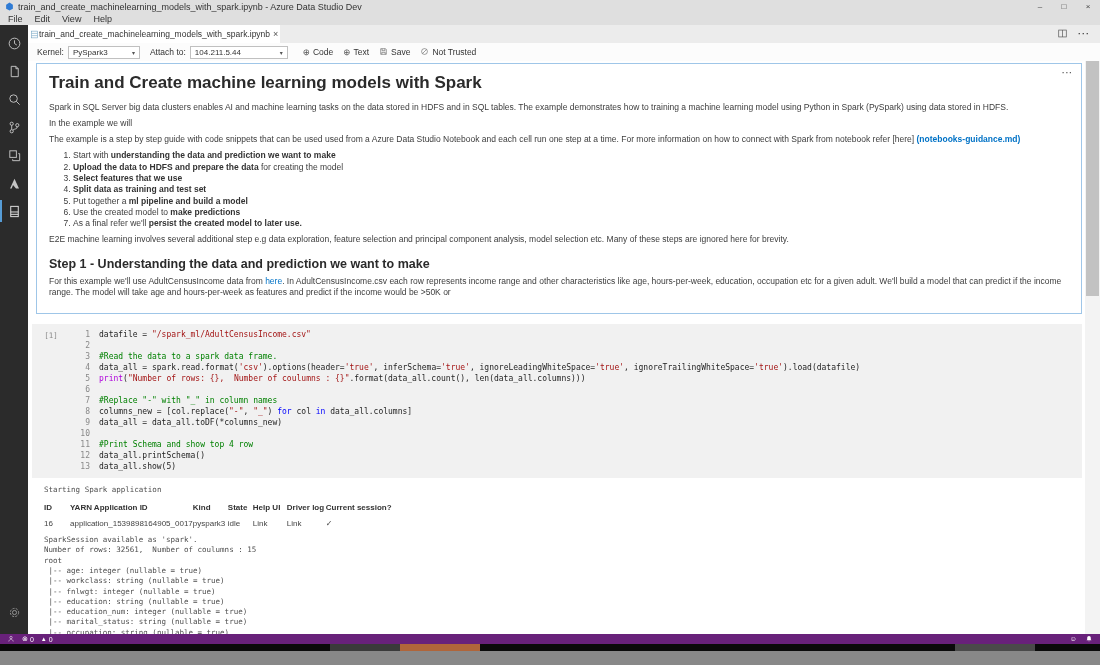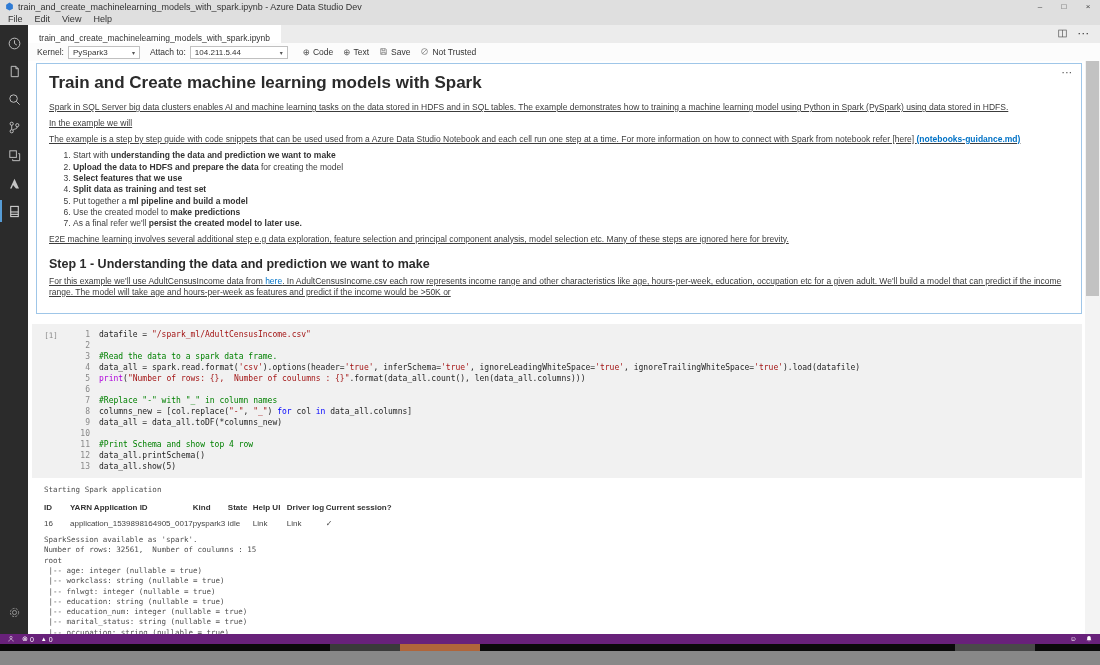--- a/index.html
+++ b/index.html
@@ -25,22 +25,22 @@
                  display:flex; flex-direction:column; align-items:center; padding-top:4px; }
   .act-icon { position:relative; width:28px; height:28px; display:flex; align-items:center; justify-content:center; }
   .act-icon svg { width:15px; height:15px; }
   .act-icon.selected::before { content:""; position:absolute; left:0; top:3px; bottom:3px; width:2px; background:#569cd6; }
   .act-spacer { flex:1; }
   .act-bottom { margin-bottom:8px; }
 
   
   .tabstrip { position:absolute; top:25px; left:28px; right:0; height:18px; background:#ececec;
               display:flex; align-items:stretch; }
-  .tab { background:#fff; display:flex; align-items:center; gap:8px; padding:0 11px;
-         font-size:8.5px; color:#333;flex-direction:column; }
+  .tab { background:#fff; display:flex; align-items:center; gap:0; padding:0 2px;
+         font-size:8.5px; color:#333; }
   .tab-close { color:#555; font-size:9px; margin-left:3px; }
   .tab-actions { margin-left:auto; display:flex; align-items:center; gap:10px; padding-right:10px; color:#444; }
   .tab-actions svg { width:11px; height:11px; }
   .ellipsis-txt { font-size:9px; letter-spacing:1px; color:#444; font-weight:bold; }
 
   
   .nbtoolbar { position:absolute; top:43px; left:28px; right:0; height:18px; background:#fcfcfc;
                display:flex; align-items:center; font-size:8.5px; color:#333; padding-left:9px; }
   .tb-label { margin-right:4px; }
   .dd { border:1px solid #c0c0c0; background:#fff; height:13px; display:flex; align-items:center;
@@ -51,21 +51,21 @@
   .tbtn { display:flex; align-items:center; gap:3px; padding:0 5px; color:#333; }
   .tbtn .g { font-size:8.5px; color:#555; }
   .tbtn svg { width:9px; height:9px; }
 
   
   .content { position:absolute; top:61px; left:28px; right:15px; bottom:17px; background:#fff; overflow:hidden; }
 
   .md-cell { position:relative; margin:2px 3px 0 8px; border:1px solid #9fc6e8; padding:2px 12px 10px 12px; }
   .cell-more { position:absolute; top:4px; right:8px; font-size:8px; letter-spacing:1px; color:#555; font-weight:bold; }
   .md-cell h1 { font-size:17px; font-weight:bold; color:#2b2b2b; margin:7px 0 9px 0; }
-  .md-cell p { font-size:8.5px; color:#3c3c3c; line-height:1.3; margin:5px 0;text-decoration:underline; }
+  .md-cell p { font-size:8.5px; color:#3c3c3c; line-height:1.3; margin:5px 0; }
   .md-cell .mdlink { color:#0072c6; font-weight:bold; }
   .md-cell .inlink { color:#0072c6; }
   .md-cell ol { margin:5px 0 5px 24px; font-size:8.5px; color:#3c3c3c; }
   .md-cell li { margin:1px 0; line-height:1.22; }
   .md-cell b { color:#333; }
   .md-cell h2 { font-size:12.5px; font-weight:bold; color:#2b2b2b; margin:12px 0 5px 0; }
 
   
   .code-cell { display:flex; margin:10px 3px 0 4px; background:#f1f1f1; padding:5px 0 6px 0; }
   .exec { width:38px; flex-shrink:0; font-family:"DejaVu Sans Mono",monospace; font-size:7.5px;

